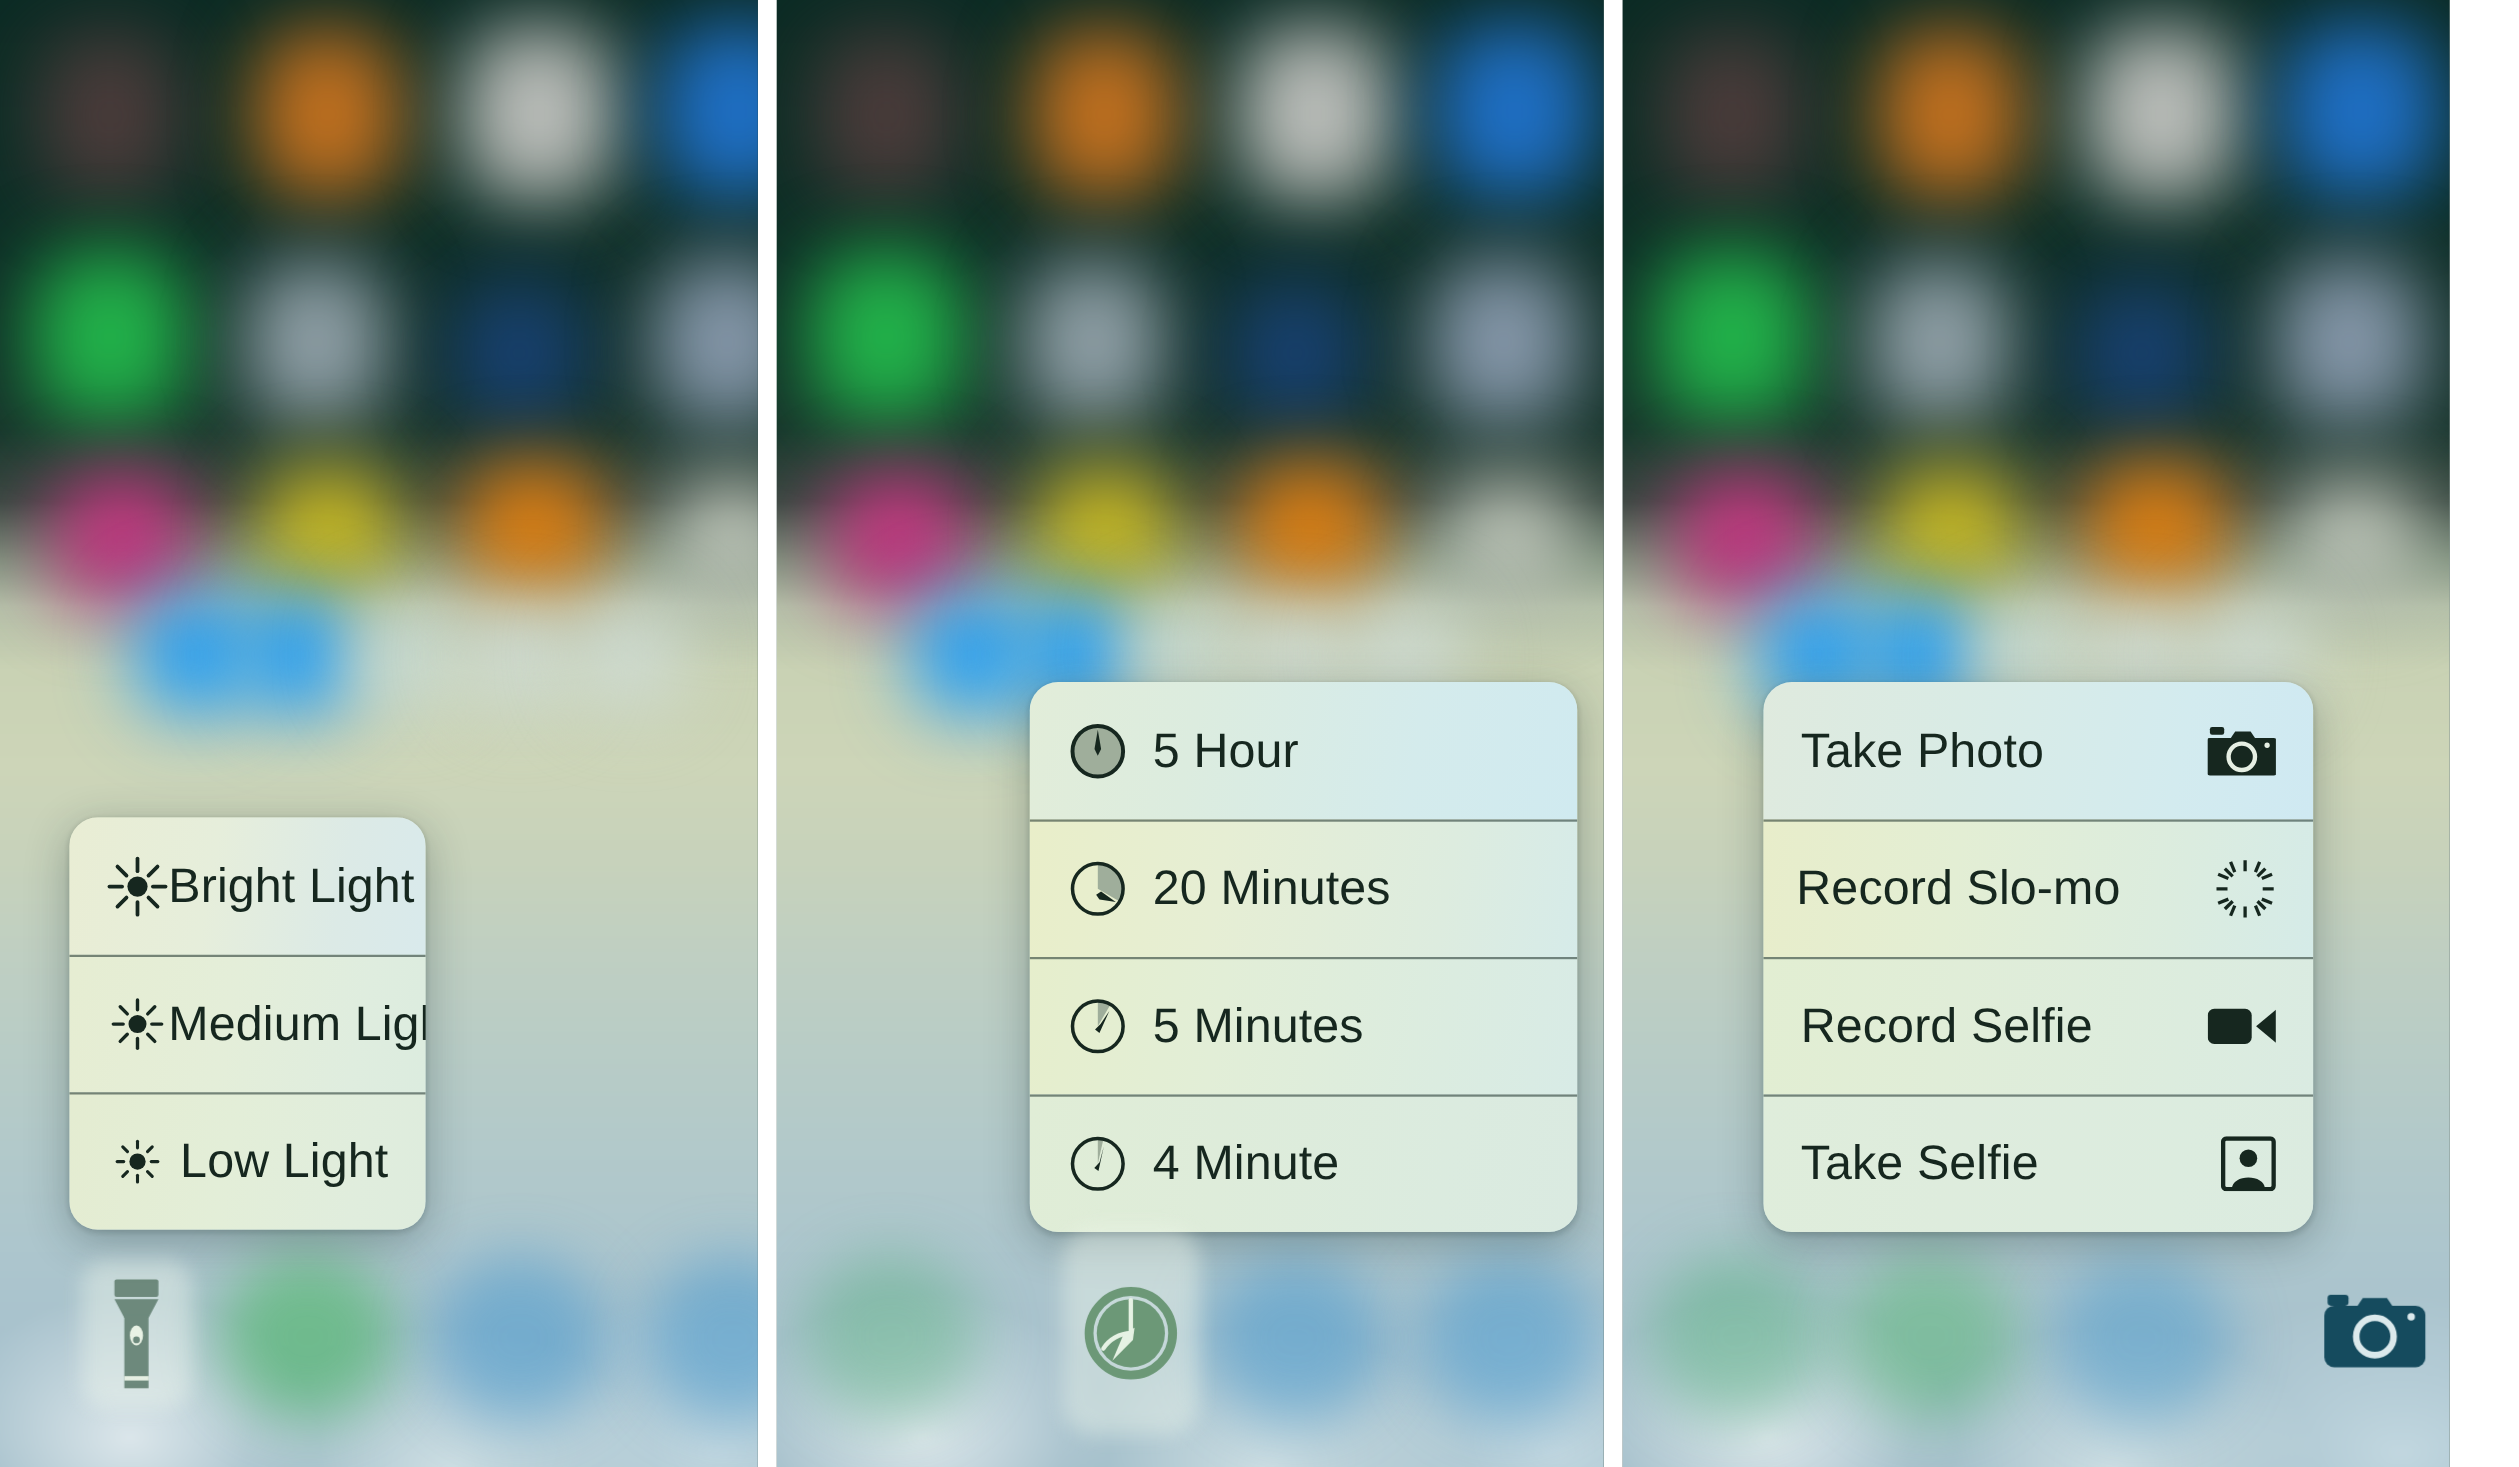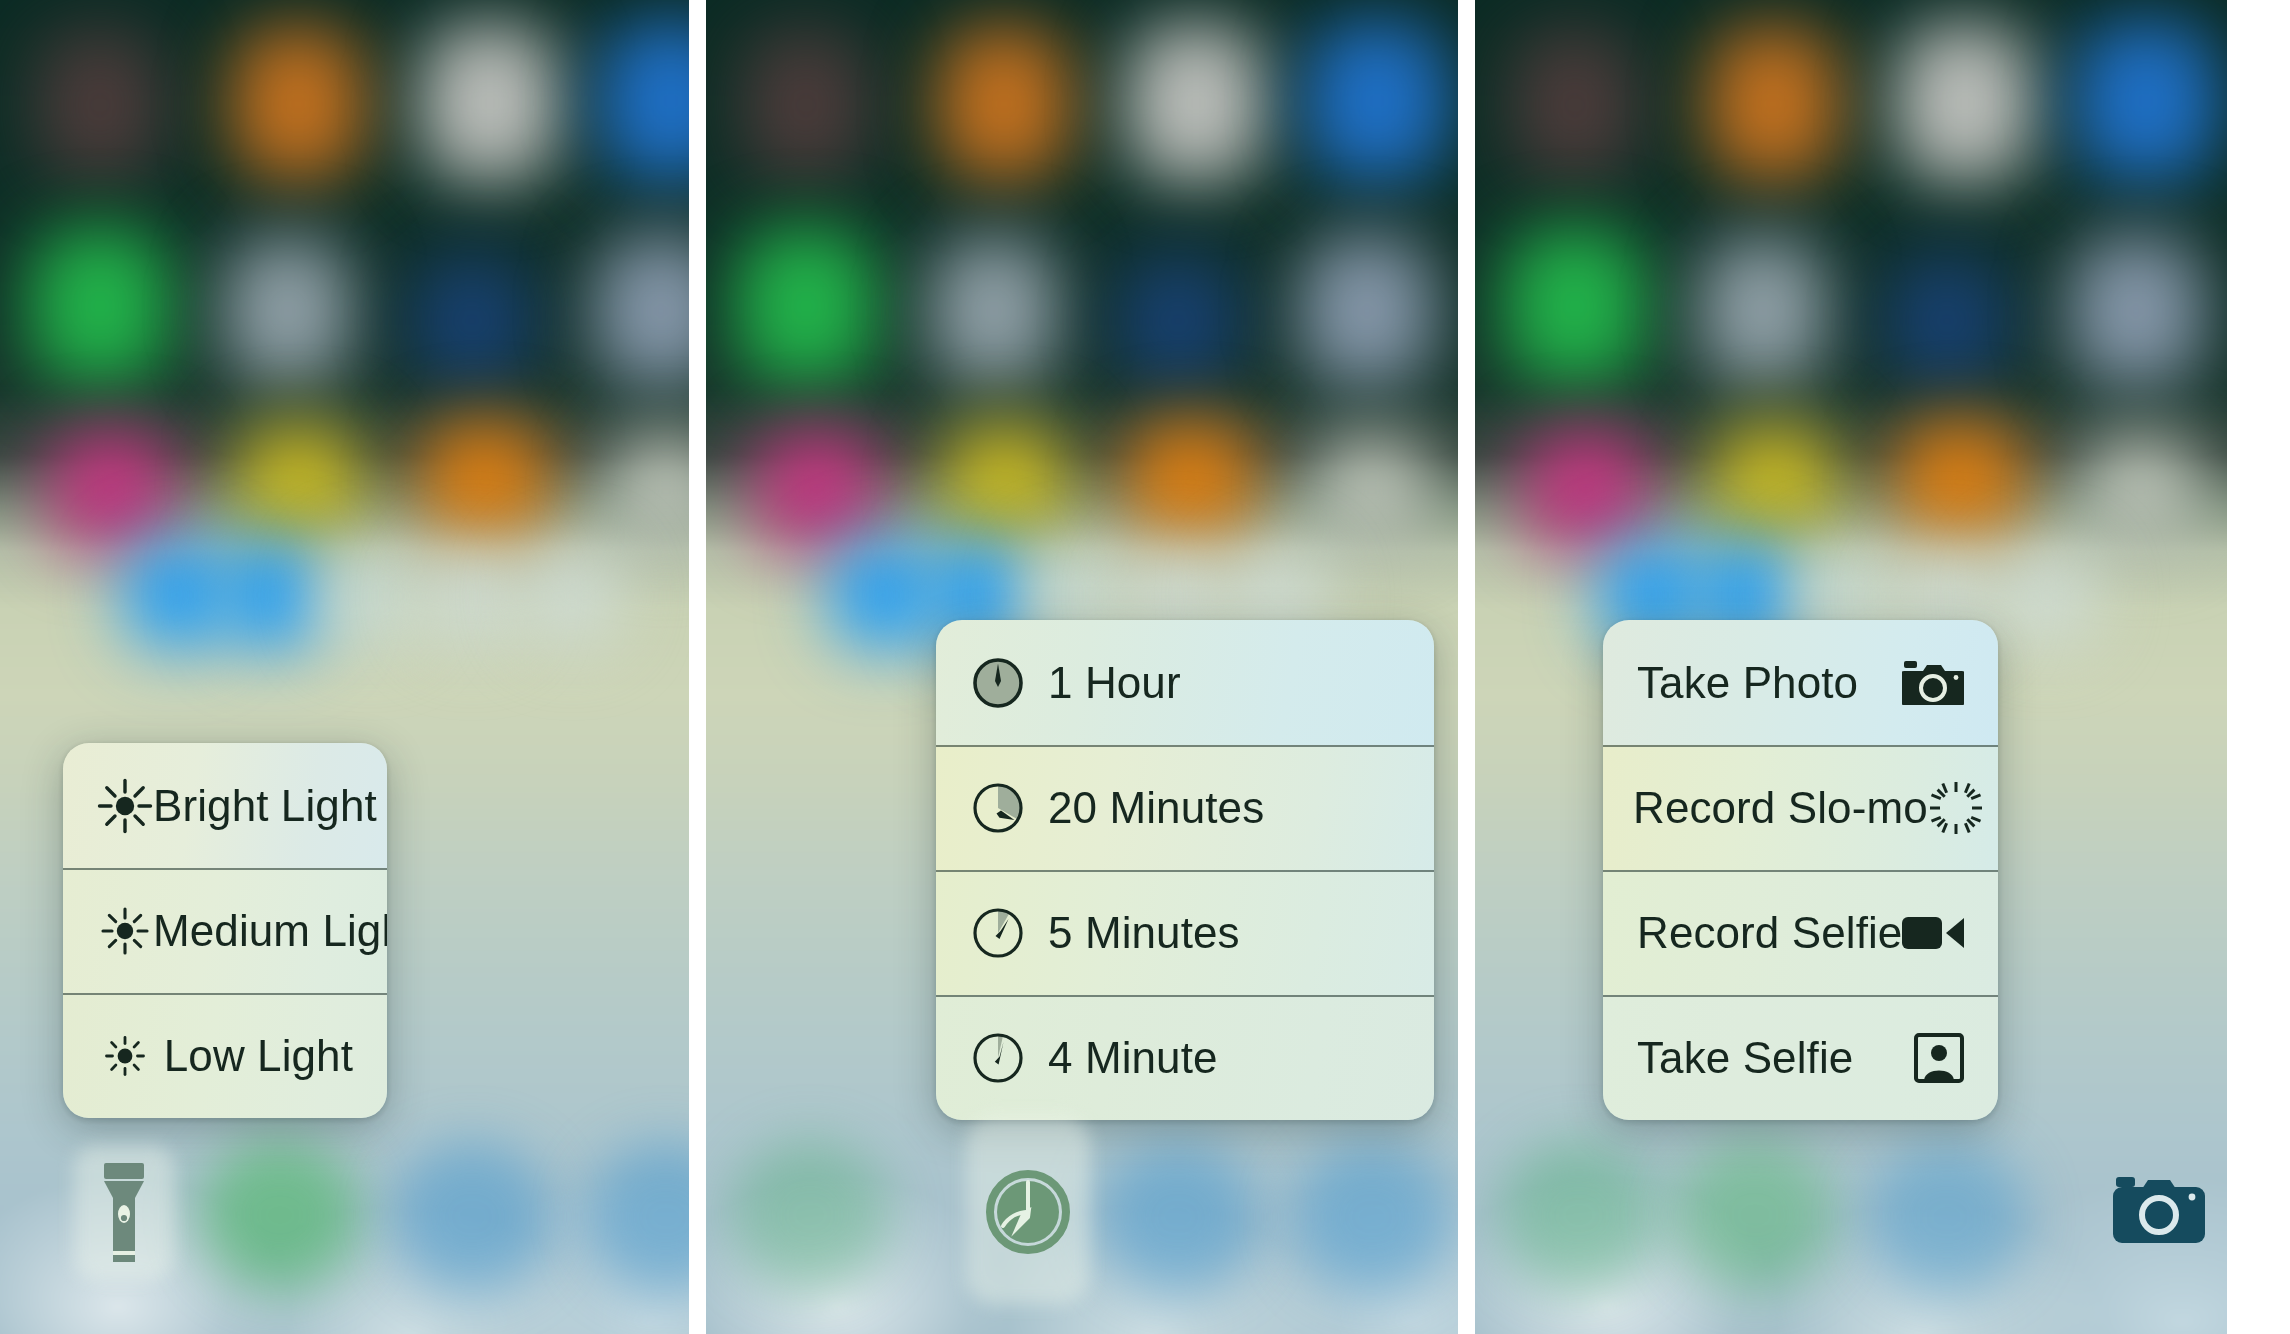--- a/index.html
+++ b/index.html
@@ -264,21 +264,21 @@
 
     <div class="menu-card card-timer" style="left:230px; top:620px; width:498px;">
       <div class="menu-row r0">
         <span class="ico-left">
           <svg width="56" height="56" viewBox="0 0 56 56">
             <circle cx="28" cy="28" r="23" fill="#9fae9b"></circle>
             <circle cx="28" cy="28" r="23" fill="none" stroke="#16271f" stroke-width="3.6"></circle>
             <path d="M28 8.5 L31 26 L28 32 L25 26 Z" fill="#16271f"></path>
           </svg>
         </span>
-        <span class="label">1 Hour</span>
+        <span class="label">5 Hour</span>
       </div>
       <div class="menu-row r1">
         <span class="ico-left">
           <svg width="56" height="56" viewBox="0 0 56 56">
             <path d="M28 28 L28 5 A23 23 0 0 1 47.9 39.5 Z" fill="#9fae9b"></path>
             <circle cx="28" cy="28" r="23" fill="none" stroke="#16271f" stroke-width="3.2"></circle>
             <path d="M44.4 40 L31 30.5 L26.5 33.5 L29.5 37.8 Z" fill="#16271f"></path>
           </svg>
         </span>
         <span class="label">20 Minutes</span>
@@ -337,21 +337,21 @@
       <div class="blob" style="left:122px; top:540px; width:110px; height:110px; background:#1c9bf6;"></div>
       <div class="blob" style="left:218px; top:540px; width:110px; height:110px; background:#1c9bf6;"></div>
       <div class="blob" style="left:322px; top:548px; width:96px;  height:96px;  background:#c9dbd4;"></div>
       <div class="blob" style="left:424px; top:548px; width:96px;  height:96px;  background:#cfdcd6;"></div>
       <div class="blob" style="left:524px; top:548px; width:96px;  height:96px;  background:#cfdcd6;"></div>
       <div class="blur-dock" style="left:24px;  top:1140px; width:160px; height:150px; background:rgba(80,175,120,0.45);"></div>
       <div class="blur-dock" style="left:200px; top:1140px; width:160px; height:150px; background:rgba(64,180,90,0.40);"></div>
       <div class="blur-dock" style="left:392px; top:1142px; width:160px; height:150px; background:rgba(64,150,205,0.45);"></div>
     </div>
 
-    <div class="menu-card card-cam" style="left:128px; top:620px; width:395px;">
+    <div class="menu-card card-cam" style="left:128px; top:620px; width:500px;">
       <div class="menu-row r0">
         <span class="label">Take Photo</span>
         <span class="ico-right">
           <svg width="62" height="52" viewBox="0 0 62 52">
             <rect x="2" y="4" width="13" height="7" rx="2" fill="#16271f"></rect>
             <path d="M2 14 h58 a3 3 0 0 1 3 3 v28 a3 3 0 0 1 -3 3 H2 a3 3 0 0 1 -3 -3 V17 a3 3 0 0 1 3 -3 z" fill="#16271f"></path>
             <path d="M21 14 l4 -6 h14 l4 6 z" fill="#16271f"></path>
             <circle cx="31" cy="31" r="12" fill="none" stroke="#e6efe3" stroke-width="4"></circle>
             <circle cx="54" cy="20.5" r="2.4" fill="#e6efe3"></circle>
           </svg>

